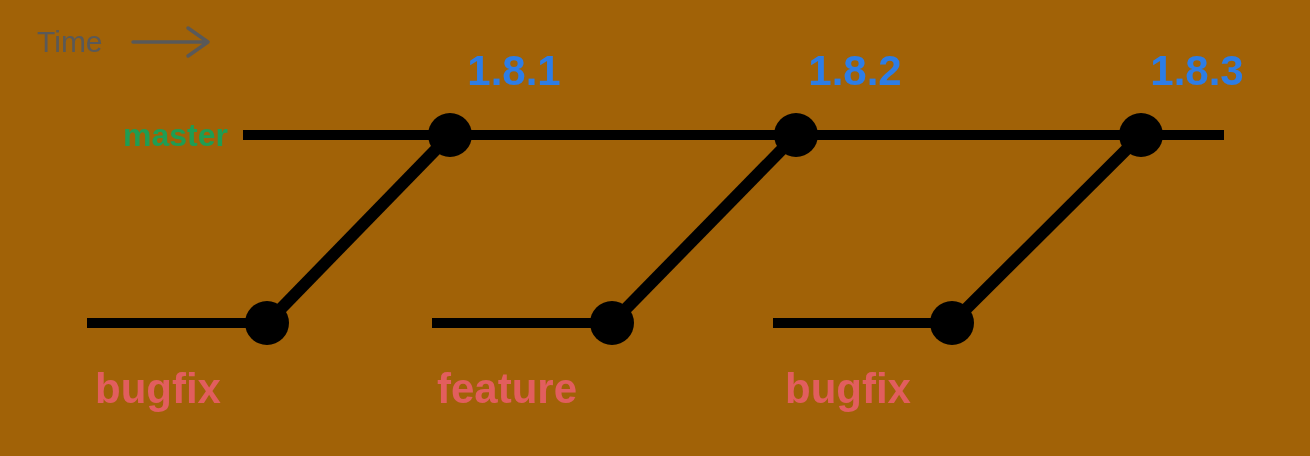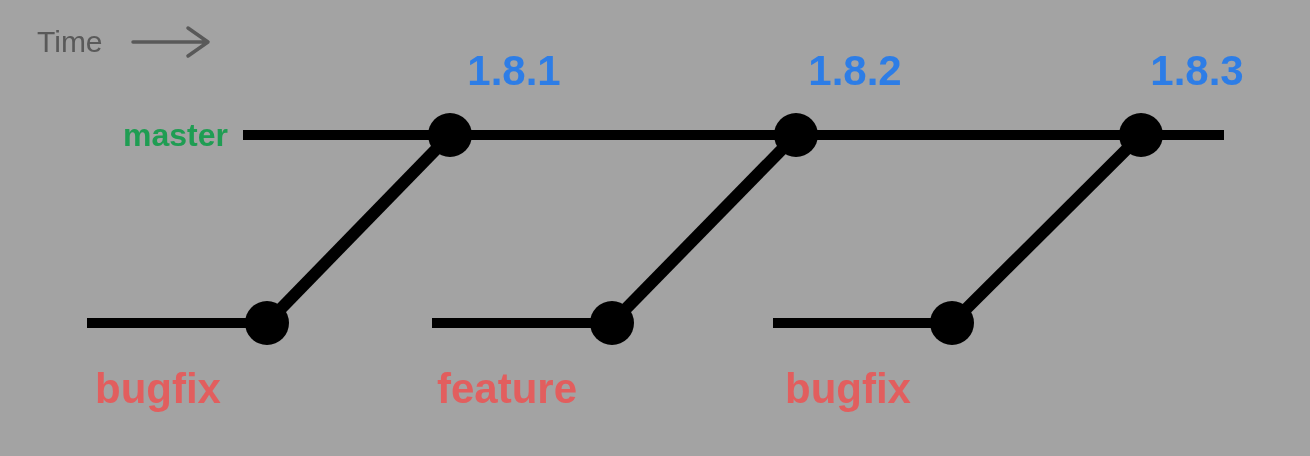--- a/index.html
+++ b/index.html
@@ -41,21 +41,21 @@
   }
   .branch-label {
     font-size: 42px;
     font-weight: 700;
     text-anchor: start;
   }
 </style>
 </head>
 <body>
 
-<div id="stage" style="background: #a3a3a3;">
+<div id="stage" style="background: #a16207;">
   <svg id="diagram" width="1310" height="456" viewBox="0 0 1310 456" xmlns="http://www.w3.org/2000/svg">
     <g id="layer-time">
         <text x="37" y="52" fill="#595959" class="time-label">Time</text>
         <path d="M133 42 H204 M188 28 L208 42 L188 56" stroke="#595959" stroke-width="3.5" fill="none" stroke-linecap="round" stroke-linejoin="round"></path>
       </g>
     <g id="layer-lines">
         <line x1="243" y1="135" x2="1224" y2="135" stroke="#000000" stroke-width="10"></line>
         <line x1="267" y1="323" x2="450" y2="135" stroke="#000000" stroke-width="12"></line>
         <line x1="87" y1="323" x2="267" y2="323" stroke="#000000" stroke-width="10"></line>
         <line x1="612" y1="323" x2="796" y2="135" stroke="#000000" stroke-width="12"></line>

